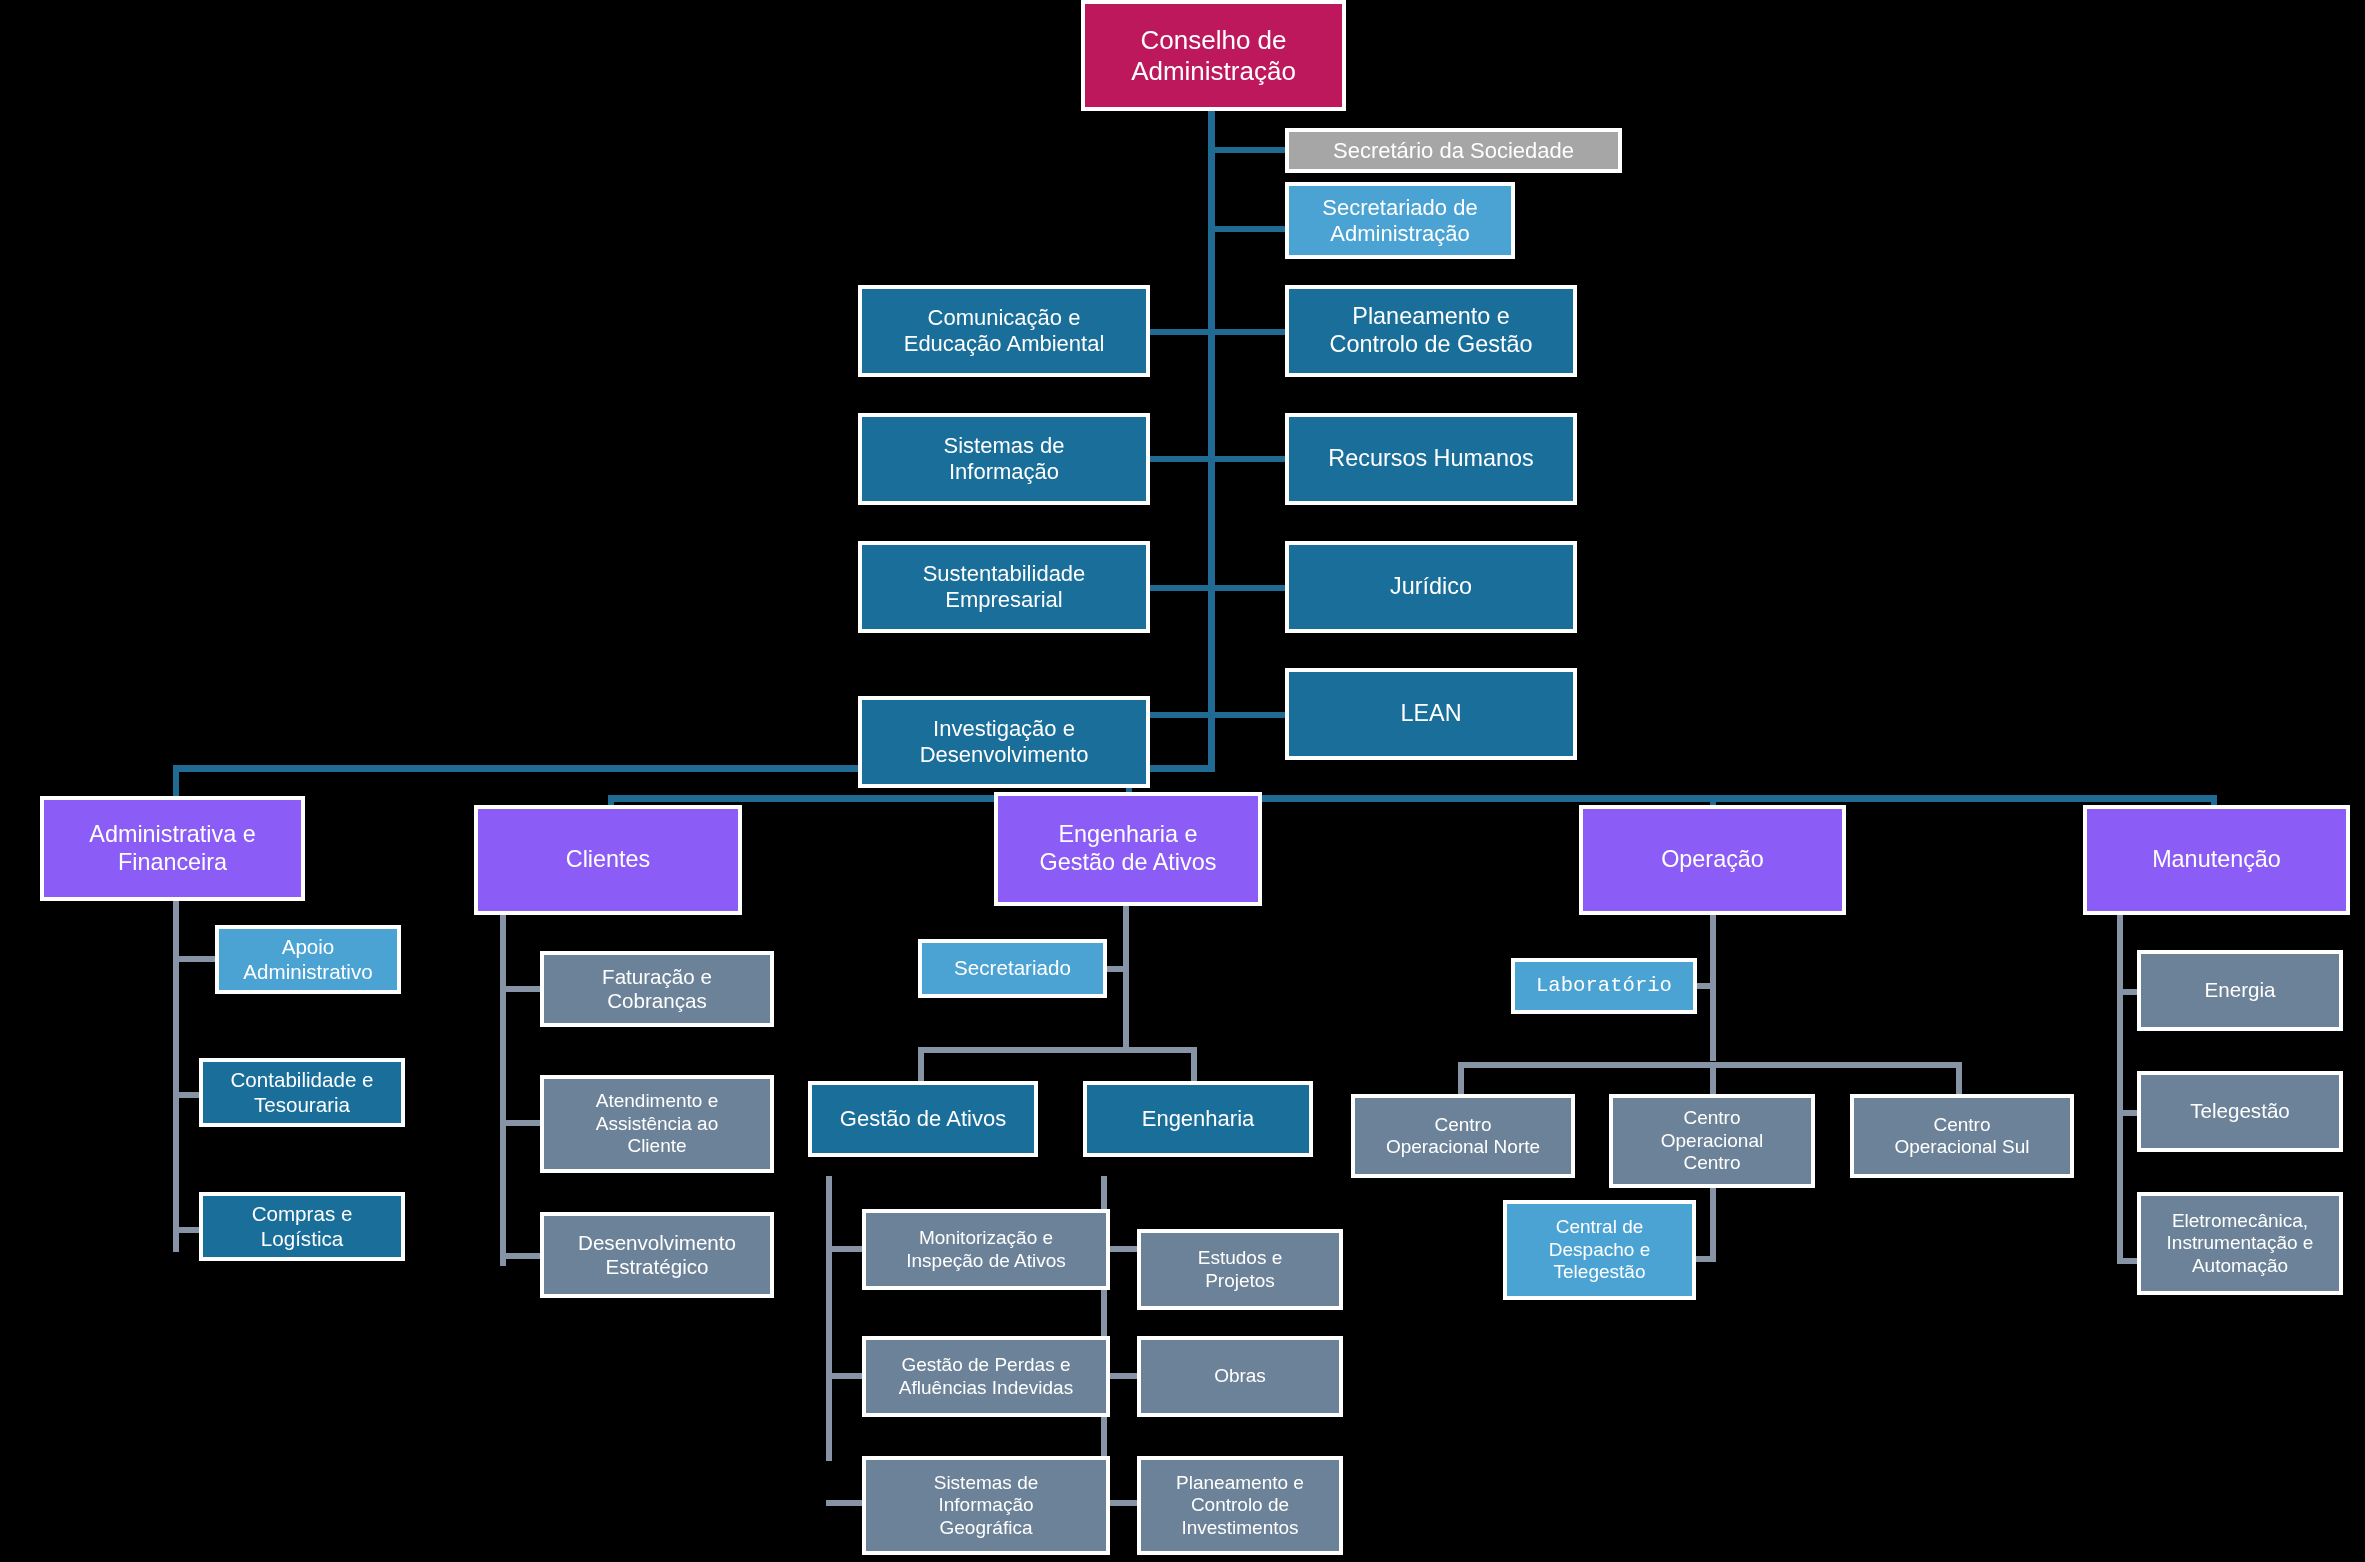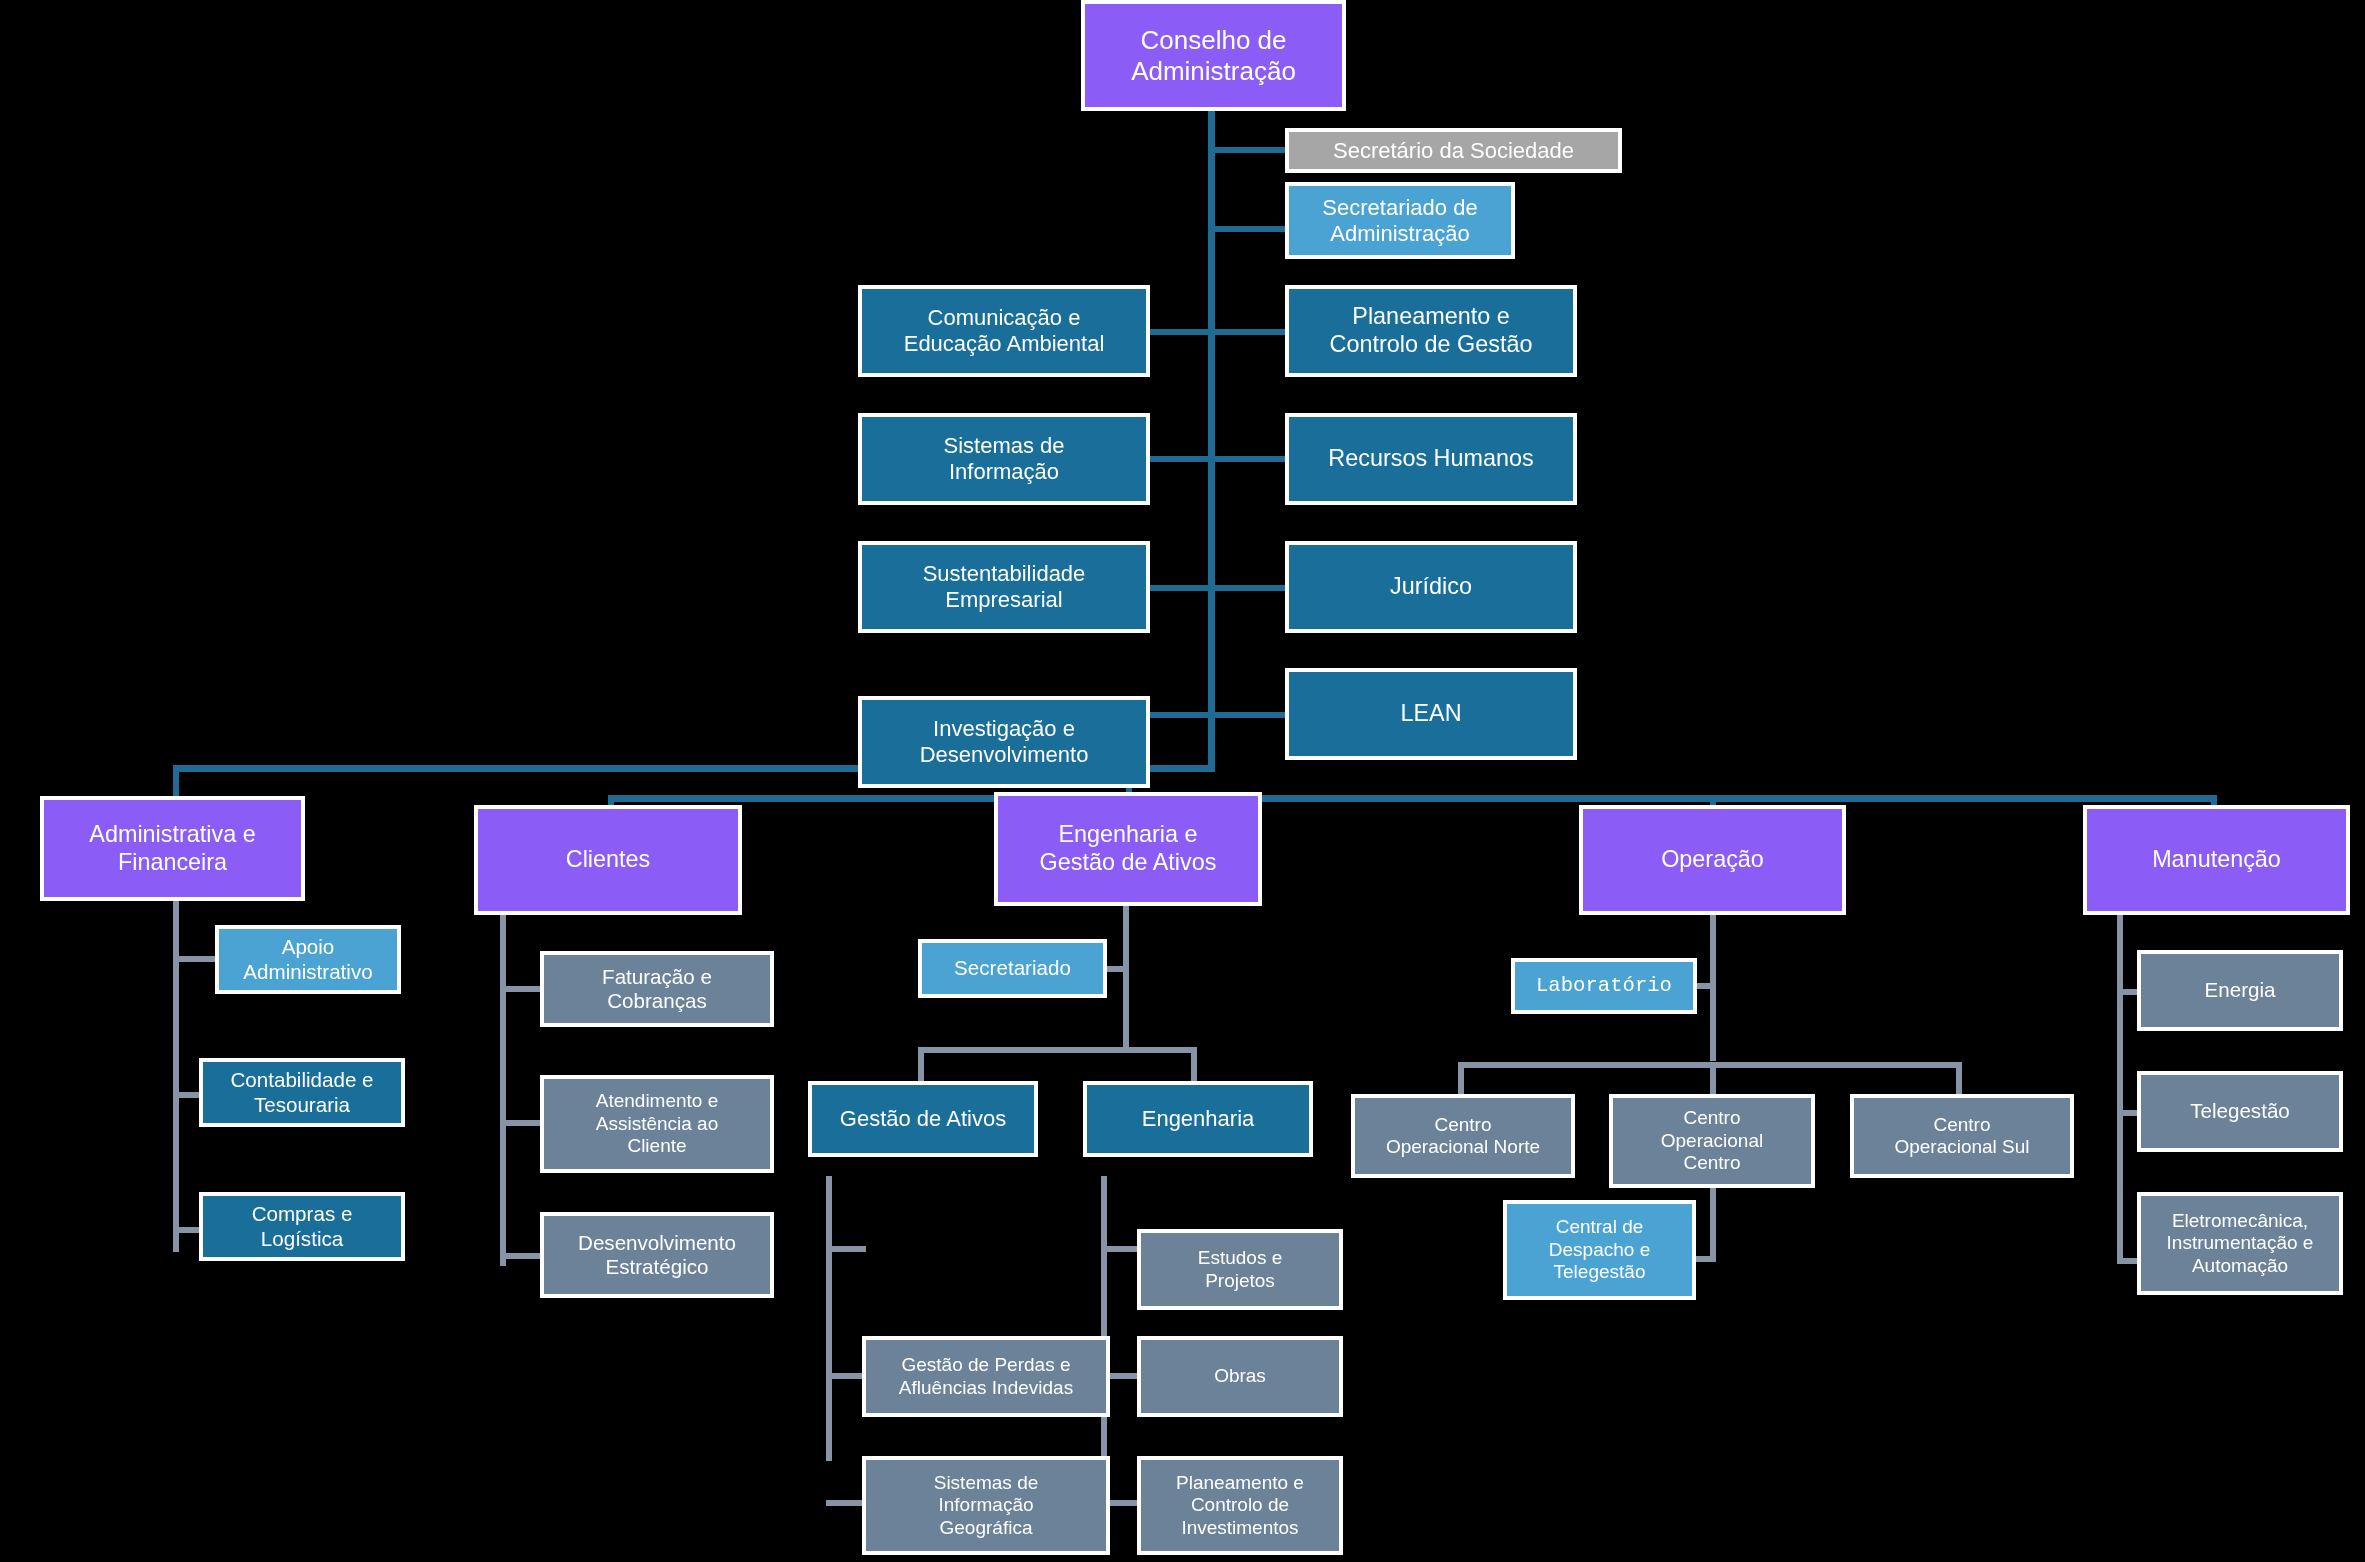--- a/index.html
+++ b/index.html
@@ -27,21 +27,21 @@
     justify-content:center;
     text-align:center;
     color:#ffffff;
     line-height:1.18;
     padding:2.8px 5.5px;
     overflow:hidden;
     z-index:5;
   }
   .node .lbl{display:block;width:100%;white-space:pre-line;}
   
-  .c-navy   {background:#8b5cf6;}
+  .c-navy   {background:#be185d;}
   .c-blue   {background:#1a6e9a;}
   .c-div    {background:#8b5cf6;}
   .c-lblue  {background:#4ba3d3;}
   .c-grey   {background:#a6a6a6;}
   .c-slate  {background:#6c8299;}
   
   .fs-38{font-size:26px;}
   .fs-34{font-size:23.4px;}
   .fs-32{font-size:22px;}
   .fs-30{font-size:20.6px;}
@@ -202,20 +202,24 @@
     <span class="lbl">Secretariado</span>
   </div>
 
   <div class="node c-blue fs-32" style="left:808px;top:1081px;width:230px;height:76px;">
     <span class="lbl">Gestão de Ativos</span>
   </div>
   <div class="node c-blue fs-32" style="left:1083px;top:1081px;width:230px;height:76px;">
     <span class="lbl">Engenharia</span>
   </div>
 
+  <div class="node c-slate fs-28" style="left:862px;top:1209px;width:248px;height:81px;">
+    <span class="lbl">Monitorização e
+Inspeção de Ativos</span>
+  </div>
   <div class="node c-slate fs-28" style="left:862px;top:1336px;width:248px;height:81px;">
     <span class="lbl">Gestão de Perdas e
 Afluências Indevidas</span>
   </div>
   <div class="node c-slate fs-28" style="left:862px;top:1456px;width:248px;height:99px;">
     <span class="lbl">Sistemas de
 Informação
 Geográfica</span>
   </div>
 

